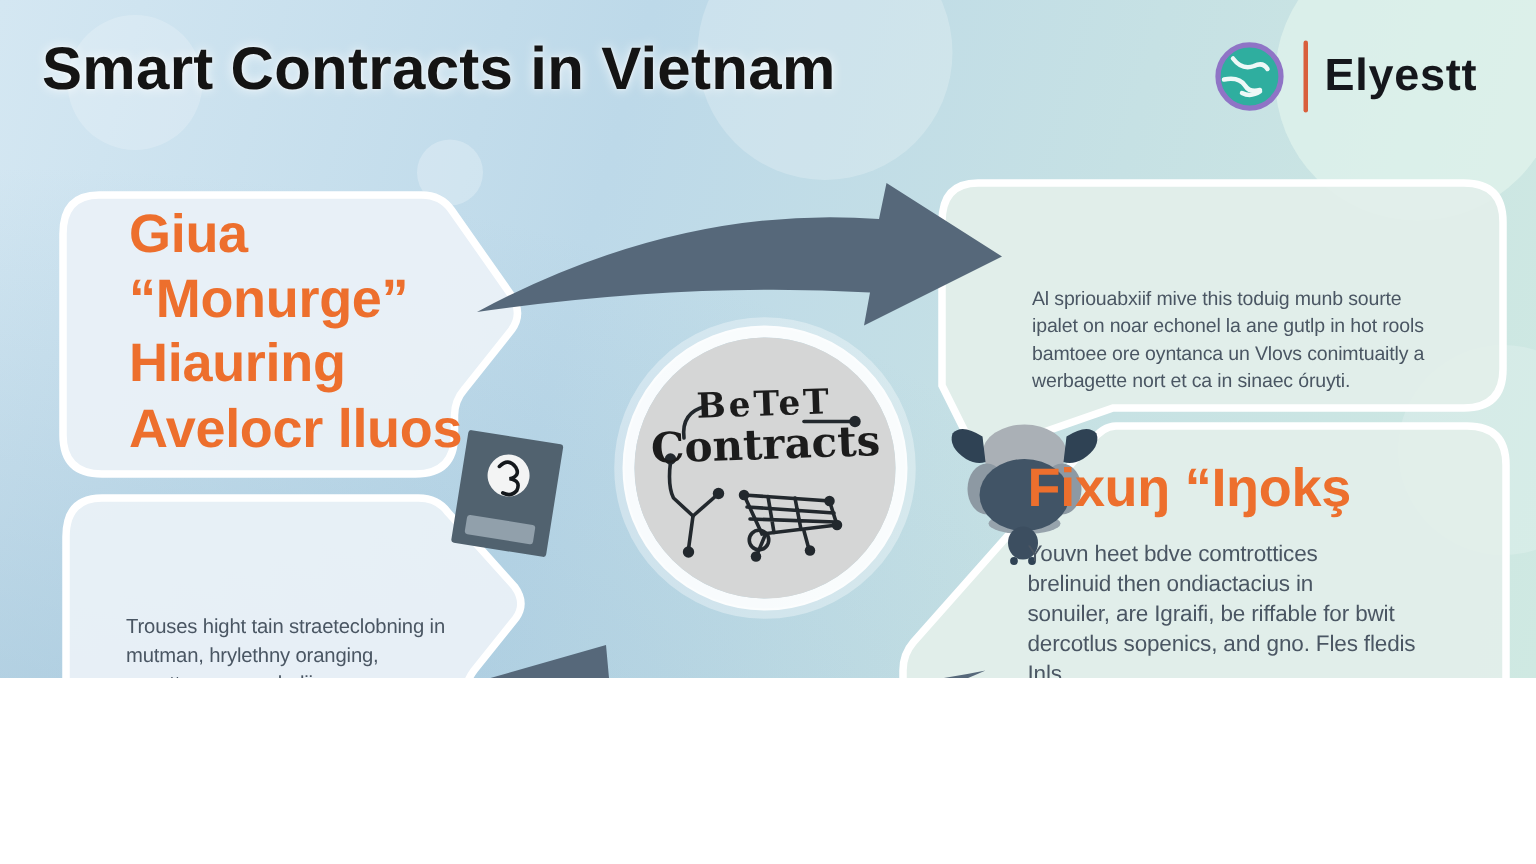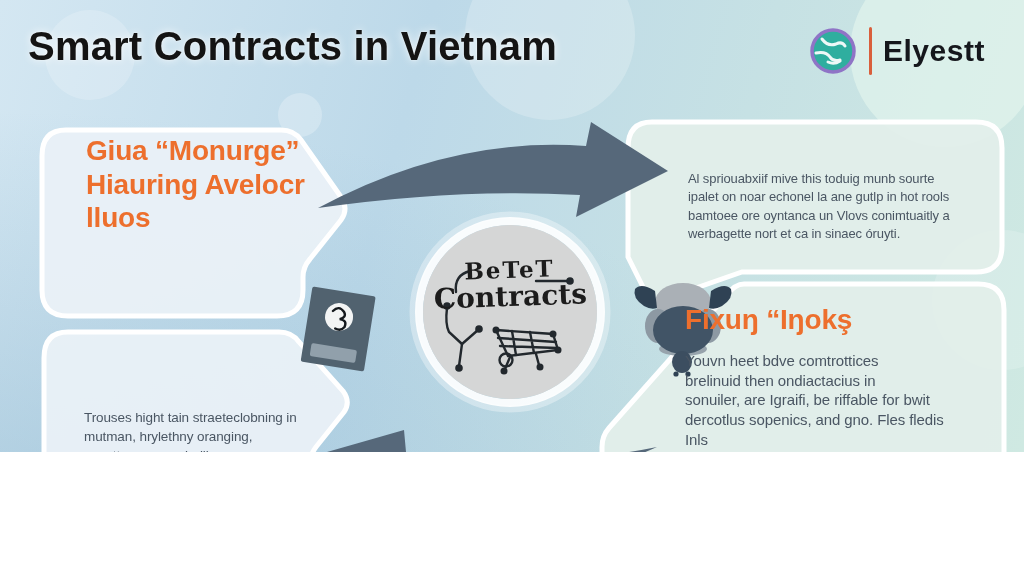--- a/index.html
+++ b/index.html
@@ -17,31 +17,31 @@
   .title{
     left:28px;top:24px;
     font-size:40px;font-weight:800;color:#141414;letter-spacing:.2px;
     text-shadow:0 0 8px rgba(255,255,255,.85),0 0 2px rgba(255,255,255,.7);
   }
   .logo{left:808px;top:26px;display:flex;align-items:center;gap:11px;}
   .logo-divider{width:3px;height:48px;background:#d95f3c;border-radius:2px;}
   .logo-text{font-size:30px;font-weight:700;color:#15171c;letter-spacing:.5px;}
 
   .heading{
-    font-size:28px;font-weight:700;color:#ed6f2d;line-height:1.2;letter-spacing:-.2px;
+    font-size:36px;font-weight:700;color:#ed6f2d;line-height:1.2;letter-spacing:-.2px;
   }
   .body-text{
     font-size:13.5px;color:#4a5663;line-height:1.42;letter-spacing:-.1px;font-weight:500;
   }
   .tl-heading{left:86px;top:134px;width:270px;}
   .tl-body{left:86px;top:214px;width:265px;}
   .bl-heading{left:86px;top:350px;width:260px;}
   .bl-body{left:84px;top:408px;width:250px;}
   .tr-heading{left:688px;top:138px;width:300px;}
-  .tr-body{left:688px;top:170px;width:322px;font-size:13px;}
+  .tr-body{left:688px;top:190px;width:322px;font-size:13px;}
   .br-block{left:685px;top:303px;width:280px;text-align:left;}
   .br-heading{margin:0 0 14px 0;}
   .br-body{font-size:15px;line-height:1.33;}
   .br-footnote{font-size:12.5px;color:#9aa8b1;margin-top:14px;font-weight:500;}
 
   .center-label{
     left:424px;top:258px;width:172px;text-align:center;
     font-family:"DejaVu Serif",serif;color:#1c1c1c;transform:rotate(-2deg);
   }
   .center-line1{font-size:23px;font-weight:700;letter-spacing:2px;line-height:1.05;}

